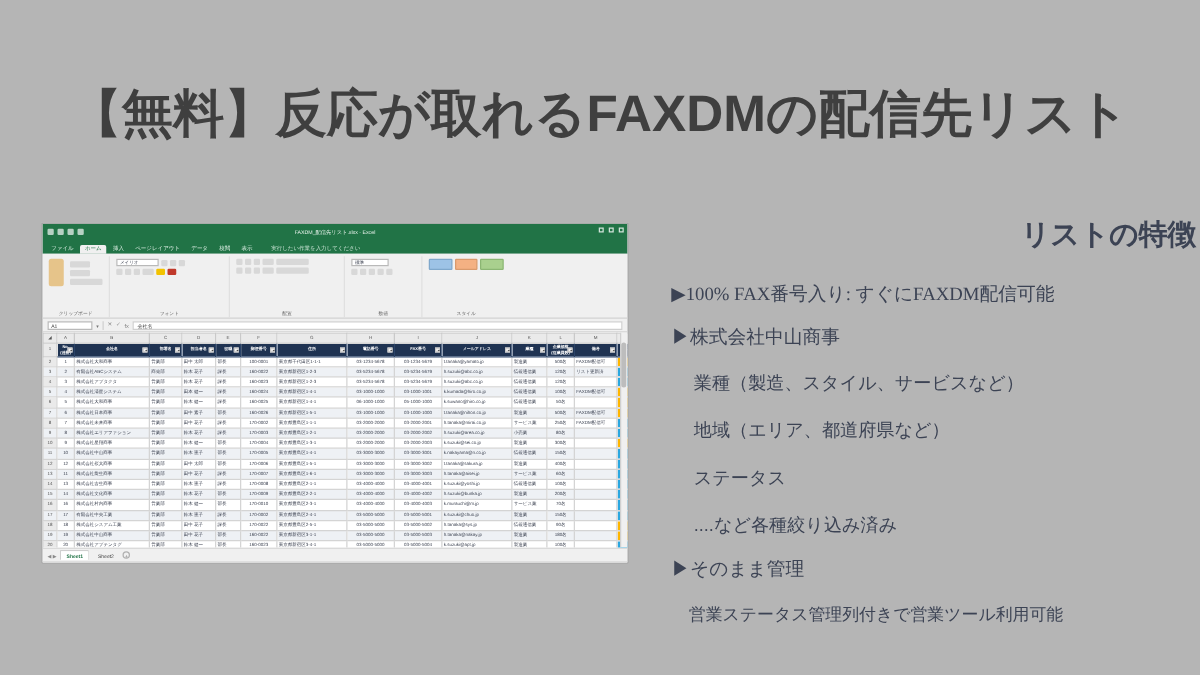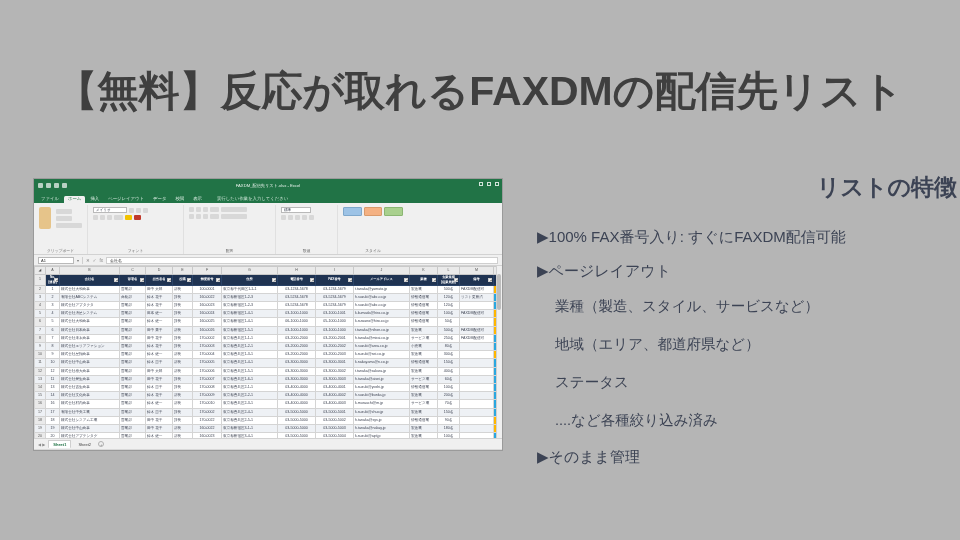--- a/index.html
+++ b/index.html
@@ -18,21 +18,21 @@
     text-align:center;
     font-size:41px; font-weight:bold; letter-spacing:0px;
     color:#3f3f3f; white-space:nowrap;
   }
 
   
   #right { position:absolute; left:537px; top:172px; width:420px; }
   #right h2 {
     margin:0 0 26px 0; font-size:23px; font-weight:bold; color:#3c4354;text-align:right;
   }
-  .bullet { font-size:15px; line-height:1.0; margin-bottom:19px; color:#3c4354; white-space:nowrap; }
+  .bullet { font-size:15px; line-height:1.0; margin-bottom:19px; color:#3c4354; white-space:nowrap;font-family:Liberation Serif, serif; }
   .sub { font-size:14.5px; margin-bottom:19px; padding-left:18px; color:#3c4354; white-space:nowrap; }
   .sub.last { }
   .tail { font-size:13.5px; padding-left:14px; color:#3c4354; white-space:nowrap; }
 
   
   #xl {
     position:absolute; left:33px; top:178px; width:470px; height:273px;
     background:#f0f0f0; border:1px solid #9a9a9a; overflow:hidden;
     font-family:"Liberation Sans","DejaVu Sans",sans-serif;
   }
@@ -718,21 +718,22 @@
 
     <div class="xl-status">
       
       
     </div>
   </div>
 
   <div id="right">
     <h2>リストの特徴</h2>
     <div class="bullet">▶100% FAX番号入り: すぐにFAXDM配信可能</div>
-    <div class="bullet">▶ページレイアウト</div>
+    <div class="bullet">▶株式会社中山商事</div>
     <div class="sub">業種（製造、スタイル、サービスなど）</div>
     <div class="sub">地域（エリア、都道府県など）</div>
     <div class="sub">ステータス</div>
     <div class="sub last">....など各種絞り込み済み</div>
     <div class="bullet">▶そのまま管理</div>
+    <div class="tail">営業ステータス管理列付きで営業ツール利用可能</div>
   </div>
 
 </div>
 
 </body></html>

